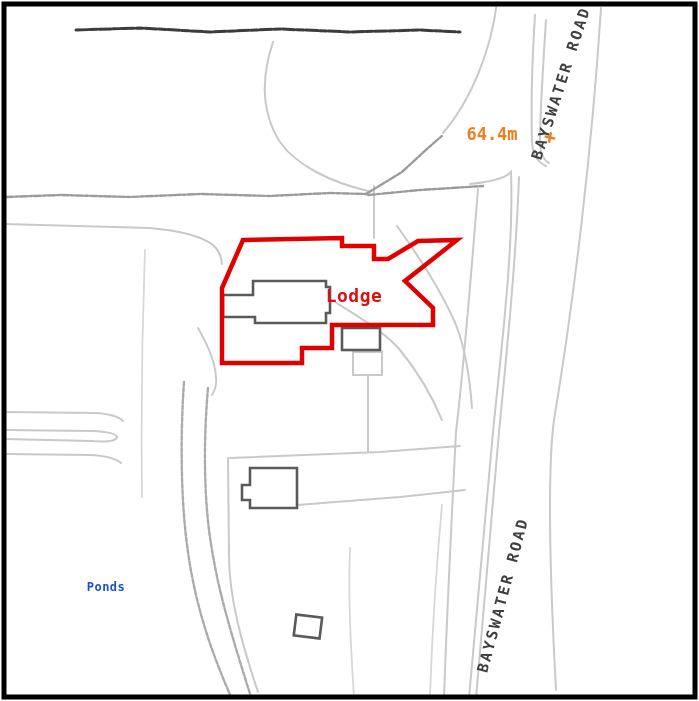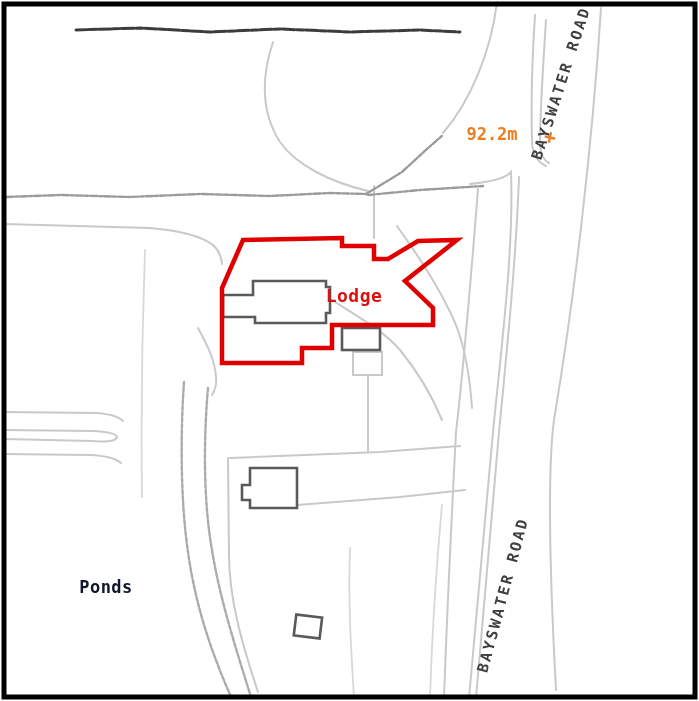--- a/index.html
+++ b/index.html
@@ -12,21 +12,21 @@
   .map-label{position:absolute;transform:translate(-50%,-50%);white-space:nowrap;}
   .road-label{
     color:#3f3f3f;font-size:15px;font-weight:bold;letter-spacing:2.4px;
   }
   #lbl-road-top{left:561px;top:83px;transform:translate(-50%,-50%) rotate(-72deg);}
   #lbl-road-bottom{left:503px;top:595px;transform:translate(-50%,-50%) rotate(-75deg);}
   #lbl-spot{left:492px;top:134px;color:#ed7d1f;font-size:17px;font-weight:bold;}
   #spot-cross{left:550px;top:137px;color:#ed7d1f;font-size:20px;font-weight:bold;
     transform:translate(-50%,-50%) rotate(12deg);}
   #lbl-lodge{left:354px;top:295px;color:#dd0f0f;font-size:18px;font-weight:bold;letter-spacing:0.5px;}
-  #lbl-ponds{left:106px;top:587px;color:#0f172a;font-size:17px;font-weight:bold;letter-spacing:0.5px;}
+  #lbl-ponds{left:106px;top:587px;color:#1d4ed8;font-size:12px;font-weight:bold;letter-spacing:0.5px;}
 </style>
 </head>
 <body>
 
 <div id="map-root">
 
   <svg id="base-svg" width="699" height="701" viewBox="0 0 699 701">
 
     <g stroke="#c9c9c9" stroke-width="2" fill="none" stroke-linecap="round">
       <path d="M 4,224 L 150,228 Q 196,232 213,245 Q 221,252 222,264"></path>
@@ -78,20 +78,20 @@
 
     <path d="M 243,240 L 342,238 L 342,246 L 374,246 L 374,259 L 388,259 L 418,241 L 457,240 L 405,281 L 433,308 L 433,325 L 332,325 L 332,348 L 302,348 L 302,363 L 222,363 L 222,288 Z" fill="none" stroke-width="4.5" stroke-linejoin="miter" stroke="#e10000"></path>
 
     <rect x="4" y="4" width="691" height="693" fill="none" stroke="#000000" stroke-width="5"></rect>
   </svg>
 
   <div class="map-label road-label" id="lbl-road-top">BAYSWATER ROAD</div>
 
   <div class="map-label road-label" id="lbl-road-bottom">BAYSWATER ROAD</div>
 
-  <div class="map-label" id="lbl-spot">92.2m</div>
+  <div class="map-label" id="lbl-spot">64.4m</div>
 
   <div class="map-label" id="spot-cross">+</div>
 
   <div class="map-label" id="lbl-lodge">Lodge</div>
 
   <div class="map-label" id="lbl-ponds">Ponds</div>
 </div>
 
 </body></html>

